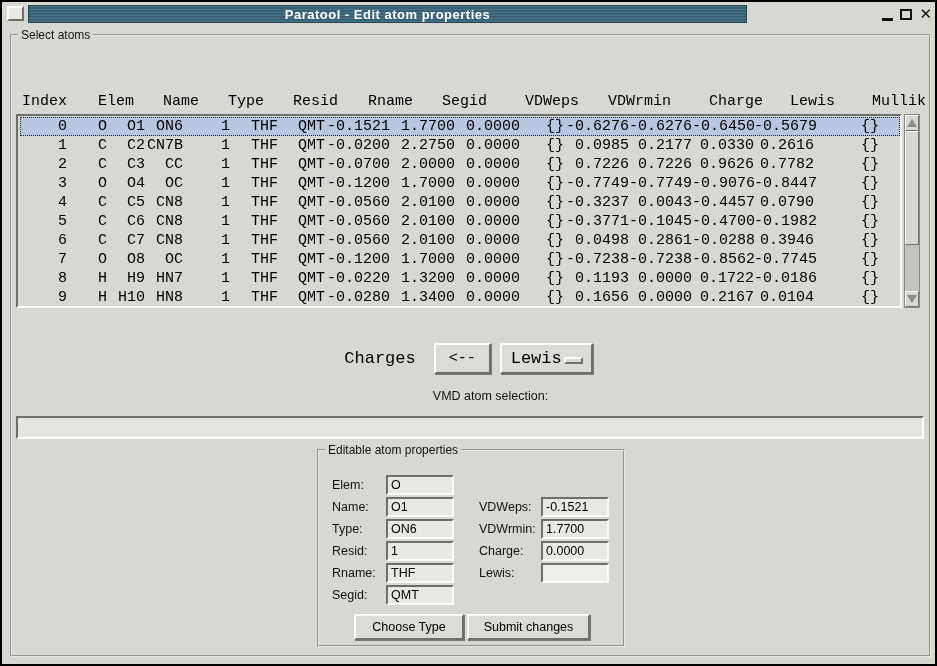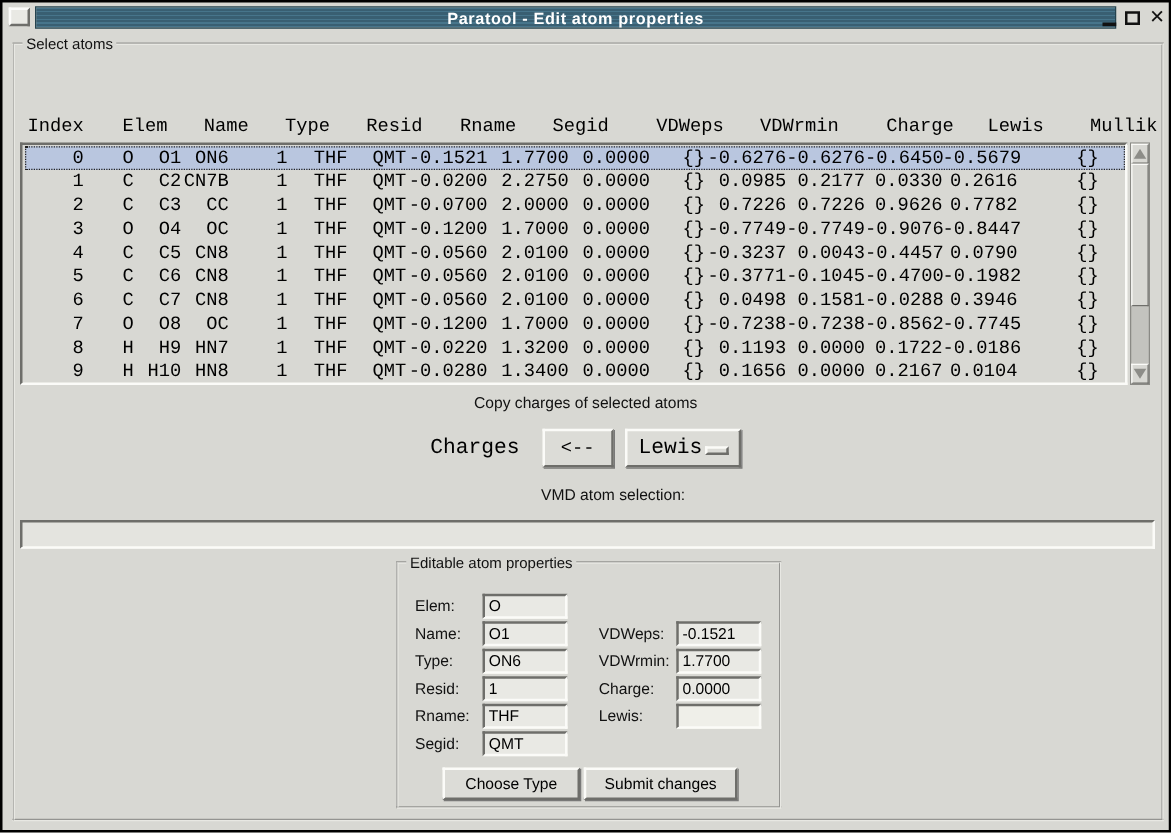--- a/index.html
+++ b/index.html
@@ -7,21 +7,21 @@
   .window {
     position:relative; width:937px; height:666px;
     background:#d8d8d3; border:2px solid #000; overflow:hidden;
   }
   
   .titlebar-menu-btn {
     position:absolute; left:5px; top:4px; width:17px; height:15px;
     background:#e9e9e4; border:2px solid; border-color:#fcfcfa #6e6e6a #6e6e6a #fcfcfa;
   }
   .titlebar {
-    position:absolute; left:26px; top:3px; width:865px; height:18px;
+    position:absolute; left:26px; top:3px; width:719px; height:18px;
     background:repeating-linear-gradient(to bottom,#47758b 0 1px,#395f72 1px 3px);
     border:1px solid #24434f;
     display:flex; align-items:center; justify-content:center;
   }
   .title-text {
     color:#fff; font-weight:bold; font-size:13px; letter-spacing:0.5px;
     font-family:"Liberation Sans","DejaVu Sans",sans-serif;
   }
   .win-controls {
     position:absolute; right:3px; top:3px; height:18px;
@@ -275,21 +275,21 @@
           <span class="cell">C7</span>
           <span class="cell">CN8</span>
           <span class="cell">1</span>
           <span class="cell">THF</span>
           <span class="cell">QMT</span>
           <span class="cell">-0.0560</span>
           <span class="cell">2.0100</span>
           <span class="cell">0.0000</span>
           <span class="cell">{}</span>
           <span class="cell">0.0498</span>
-          <span class="cell">0.1581</span>
+          <span class="cell">0.2861</span>
           <span class="cell">-0.0288</span>
           <span class="cell">0.3946</span>
           <span class="cell">{}</span>
         </div>
         <div class="lb-row atom-grid">
           <span class="cell">7</span>
           <span class="cell">O</span>
           <span class="cell">O8</span>
           <span class="cell">OC</span>
           <span class="cell">1</span>
@@ -347,21 +347,20 @@
   <div class="scrollbar">
     <div class="sb-btn sb-up">
       <span class="tri-up"></span>
     </div>
     <div class="sb-thumb"></div>
     <div class="sb-btn sb-down">
       <span class="tri-down"></span>
     </div>
   </div>
 
-  <div class="copy-caption">Copy charges of selected atoms</div>
   <div class="charges-row">
     <span class="charges-label">Charges</span>
     <button class="copy-btn">&lt;--</button>
     <div class="menubutton">
       <span class="menubutton-label">Lewis</span>
       <span class="menubutton-indicator"></span>
     </div>
   </div>
 
   <div class="vmd-label">VMD atom selection:</div>

